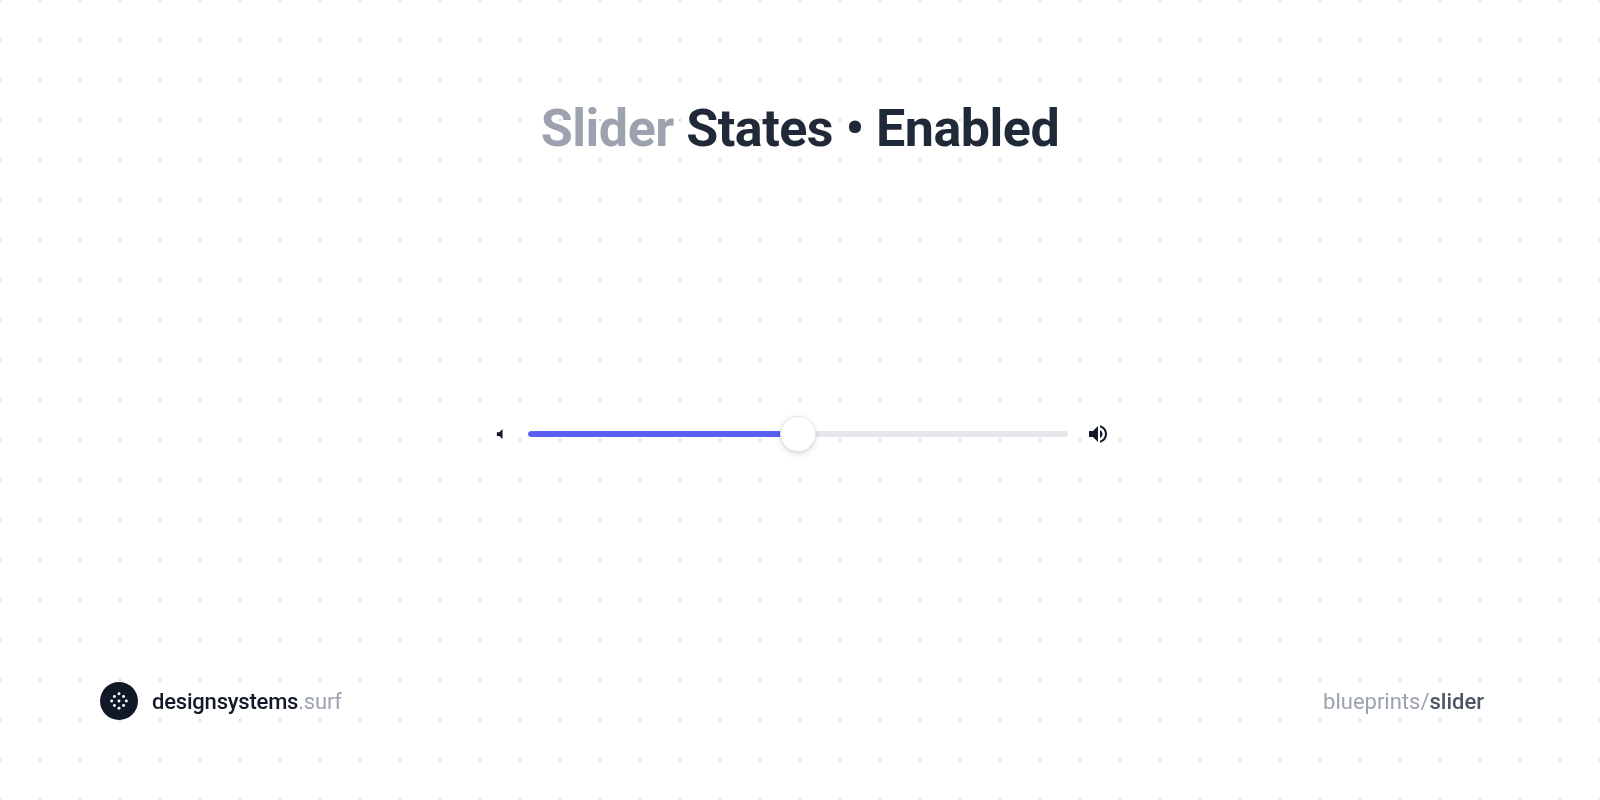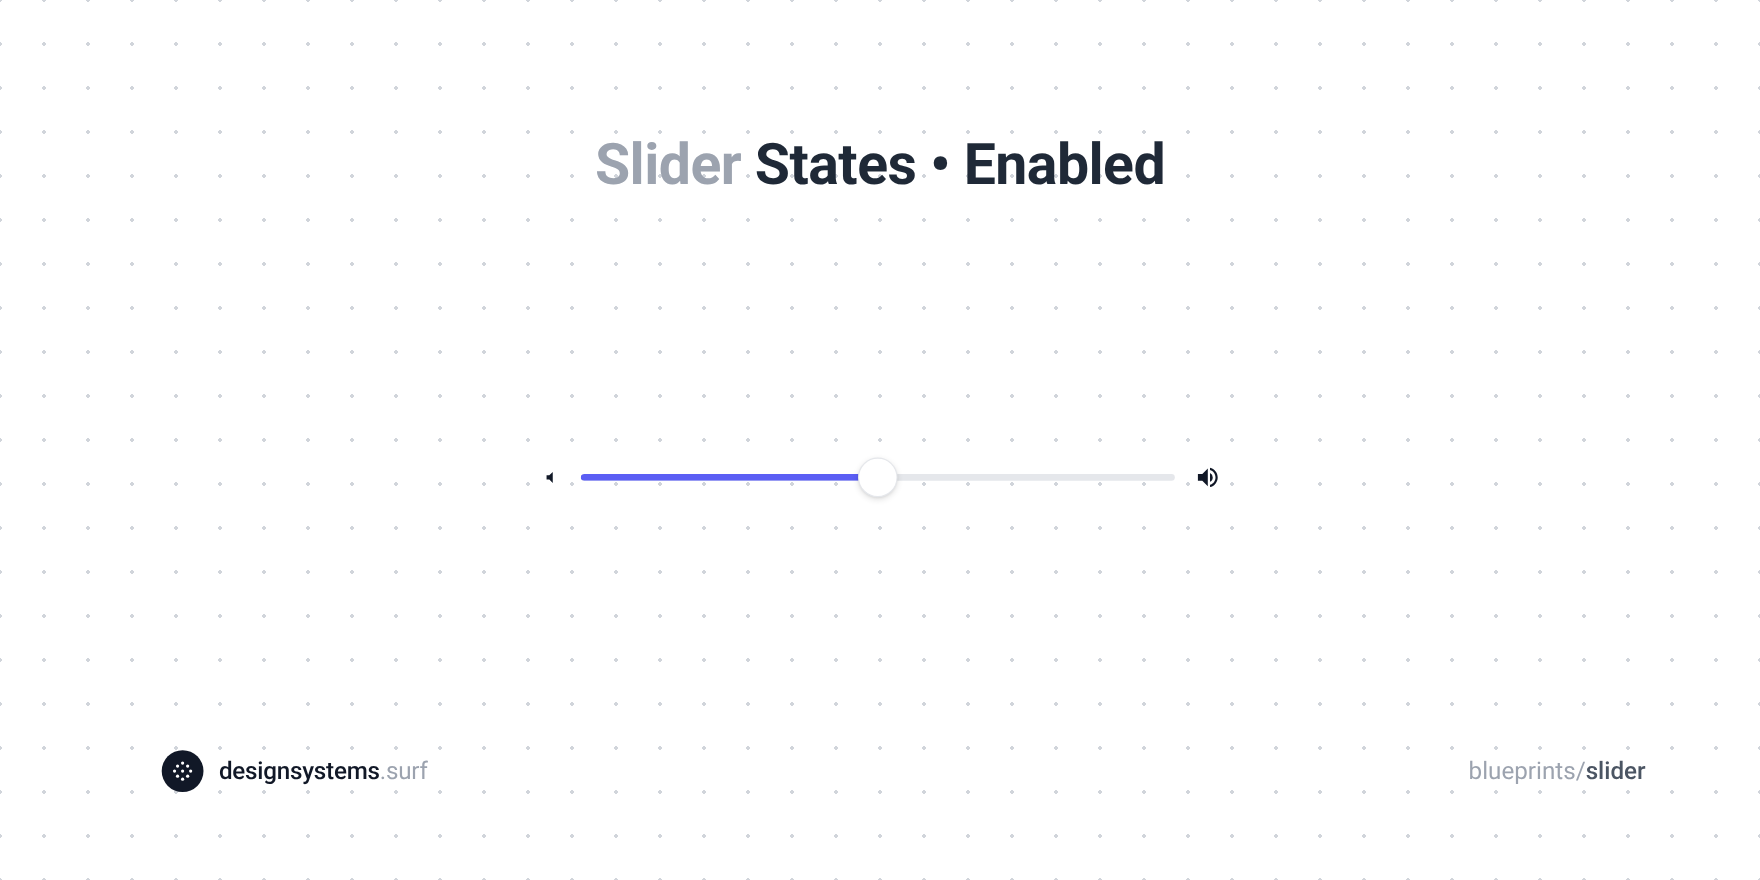--- a/index.html
+++ b/index.html
@@ -13,21 +13,21 @@
       font-family: -apple-system, BlinkMacSystemFont, "Segoe UI", Roboto, Helvetica, Arial, sans-serif;
       background: #ffffff;
       background-image: radial-gradient(circle, #d1d5db 1.5px, transparent 1.5px);
       background-size: 40px 40px;
       background-position: 20px 20px;
       position: relative;
       overflow: hidden;
     }
     .title-wrap {
       position: absolute;
-      top: 119px;
+      top: 98px;
       left: 0;
       right: 0;
       text-align: center;
     }
     .title {
       font-size: 52px;
       font-weight: 700;
       letter-spacing: -0.5px;
     }
     .title .muted {
@@ -81,26 +81,25 @@
       background: #ffffff;
       border: 1px solid #e5e7eb;
       border-radius: 50%;
       transform: translate(-50%, -50%);
       box-shadow: 0 2px 6px rgba(0,0,0,0.12), 0 1px 2px rgba(0,0,0,0.06);
     }
     .footer {
       position: absolute;
       bottom: 80px;
       left: 0;
-      right: 4px;
+      right: 16px;
       padding: 0 100px;
       display: flex;
       justify-content: space-between;
       align-items: center;
-      margin-left: 47px;
     }
     .brand {
       display: flex;
       align-items: center;
       gap: 14px;
     }
     .brand-logo {
       width: 38px;
       height: 38px;
       border-radius: 50%;

